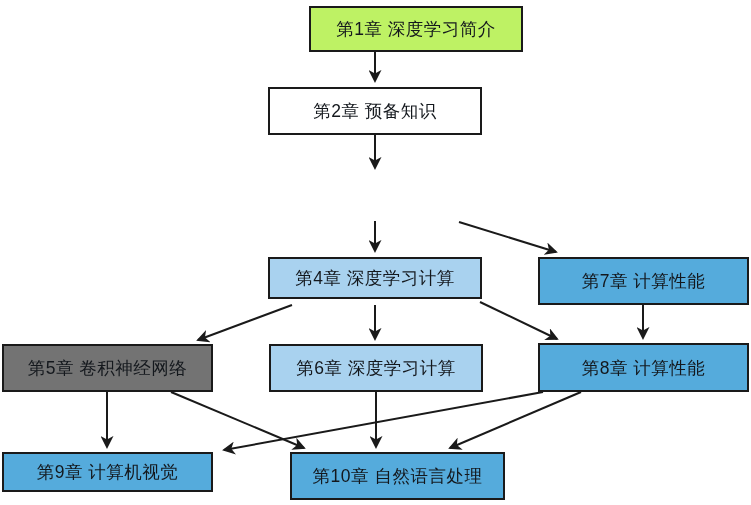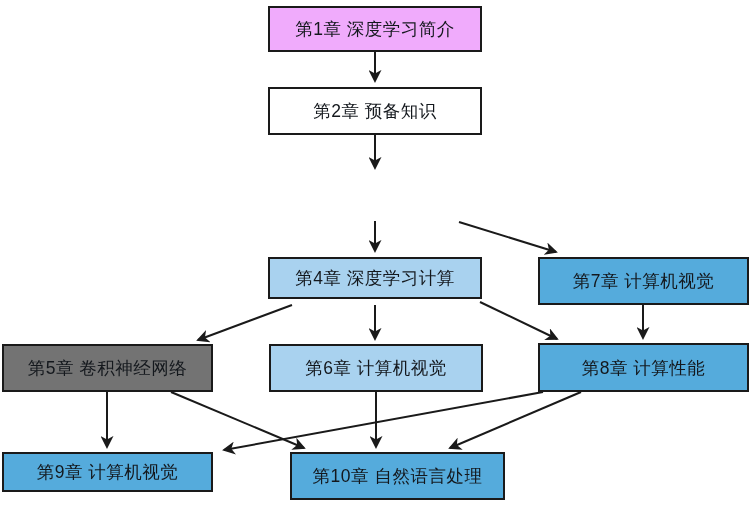--- a/index.html
+++ b/index.html
@@ -69,43 +69,43 @@
     <line x1="375" y1="305" x2="375" y2="339" marker-end="url(#ah)"></line>
     <line x1="480" y1="302" x2="557" y2="339" marker-end="url(#ah)"></line>
     <line x1="643" y1="305" x2="643" y2="338" marker-end="url(#ah)"></line>
     <line x1="107" y1="392" x2="107" y2="447" marker-end="url(#ah)"></line>
     <line x1="171" y1="392" x2="304" y2="448" marker-end="url(#ah)"></line>
     <line x1="376" y1="392" x2="376" y2="447" marker-end="url(#ah)"></line>
     <line x1="543" y1="392" x2="224" y2="450" marker-end="url(#ah)"></line>
     <line x1="581" y1="392" x2="450" y2="448" marker-end="url(#ah)"></line>
   </svg>
 
-  <div class="node fill-white" id="n-ch1" style="background: #f0abfc;">
+  <div class="node fill-white" id="n-ch1" style="background: #bef264; margin-left: 41px;">
     <span>第1章 深度学习简介</span>
   </div>
 
   <div class="node fill-white" id="n-ch2" style="background: rgb(255, 255, 255);">
     <span>第2章 预备知识</span>
   </div>
 
 
   <div class="node fill-light" id="n-ch4" style="background: rgb(169, 210, 239);">
     <span>第4章 深度学习计算</span>
   </div>
 
   <div class="node fill-medium" id="n-ch7" style="background: rgb(85, 171, 220);">
-    <span>第7章 计算机视觉</span>
+    <span>第7章 计算性能</span>
   </div>
 
   <div class="node fill-light" id="n-ch5" style="background: #737373;">
     <span>第5章 卷积神经网络</span>
   </div>
 
   <div class="node fill-light" id="n-ch6" style="background: rgb(169, 210, 239);">
-    <span>第6章 计算机视觉</span>
+    <span>第6章 深度学习计算</span>
   </div>
 
   <div class="node fill-medium" id="n-ch8" style="background: rgb(85, 171, 220);">
     <span>第8章 计算性能</span>
   </div>
 
   <div class="node fill-medium" id="n-ch9" style="background: rgb(85, 171, 220);">
     <span>第9章 计算机视觉</span>
   </div>
 

